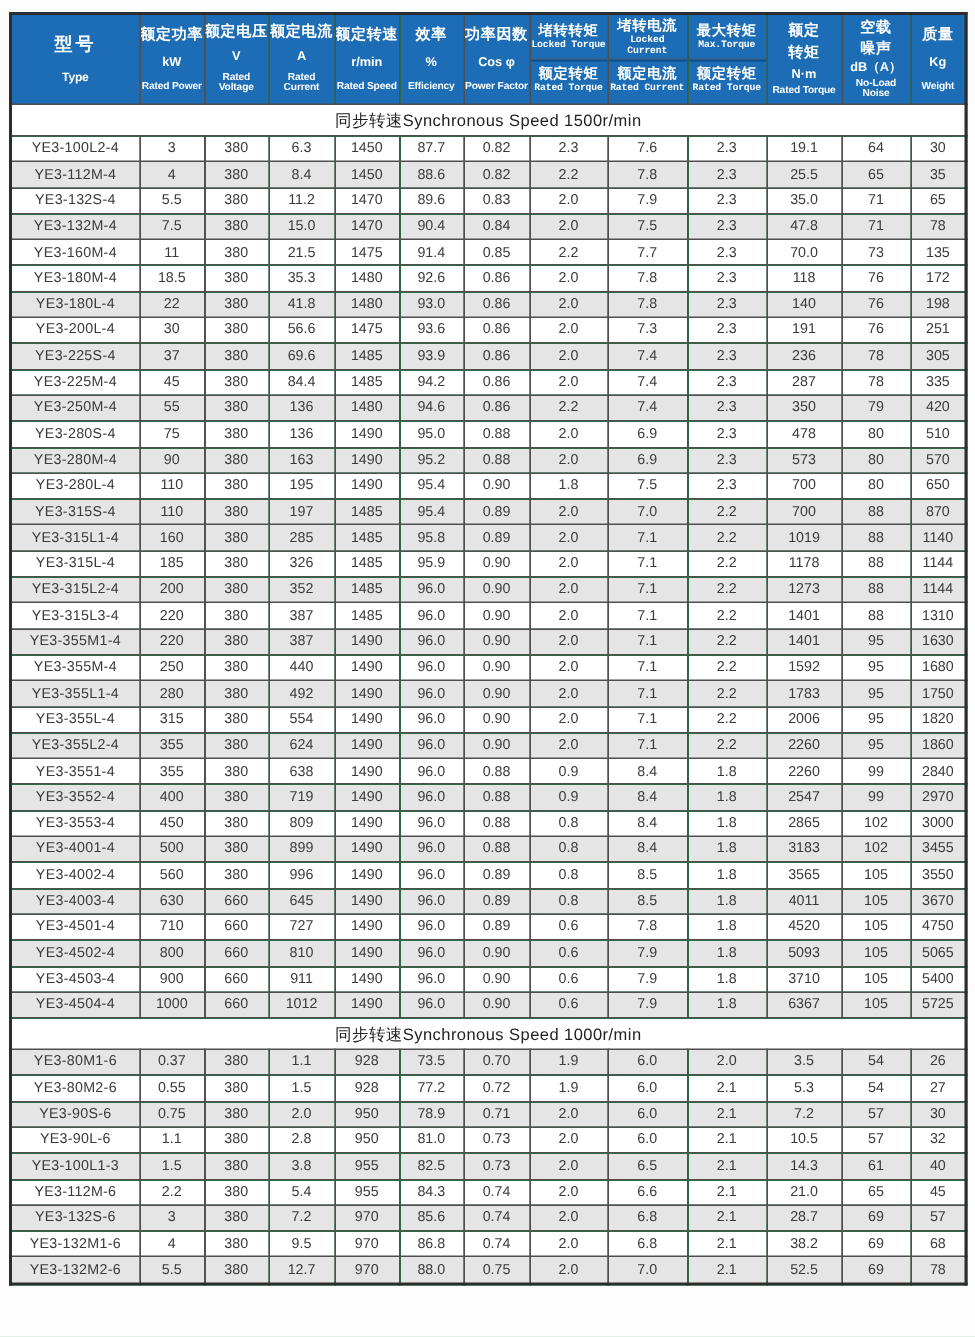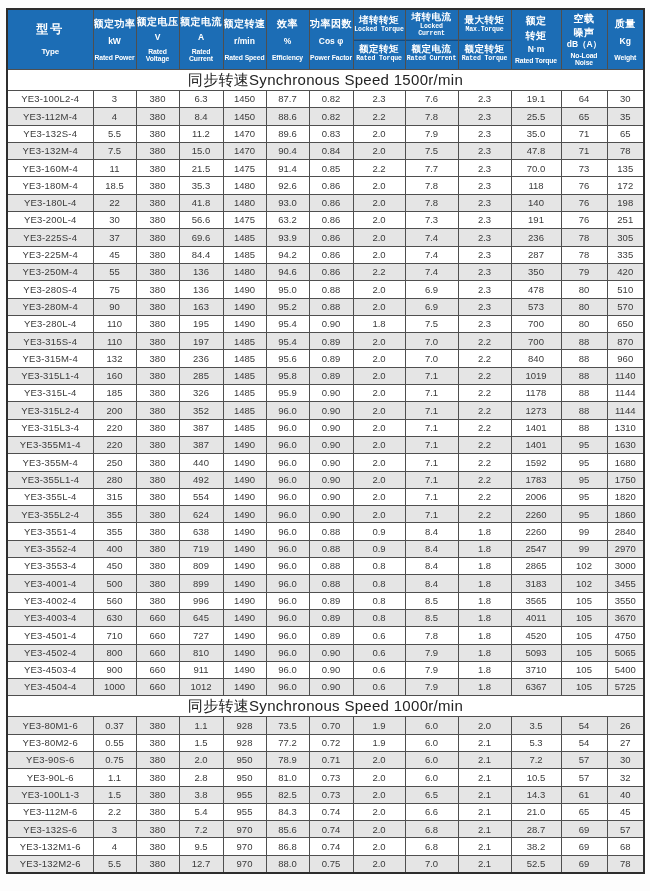--- a/index.html
+++ b/index.html
@@ -12,21 +12,21 @@
   .h-zh{font-size:10px;font-weight:bold;line-height:1.15;letter-spacing:0.5px;}
   .h-zh.big{font-size:12px;letter-spacing:2px;}
   .h-mid{font-size:8.5px;line-height:1.1;}
   .h-en{font-size:6.8px;line-height:1.05;letter-spacing:-0.1px;}
   .h-en.big{font-size:8px;}
   .split{display:flex;flex-direction:column;height:57px;}
   .half{flex:1;display:flex;flex-direction:column;justify-content:center;gap:1px;font-family:Liberation Mono, monospace;}
   .half.top{border-bottom:1px solid #355d85;box-shadow:0 1px 0 #0f4c86;}
   .s-zh{font-size:9.5px;font-weight:bold;line-height:1.1;letter-spacing:0.5px;}
   .s-en{font-size:6.5px;line-height:1;letter-spacing:-0.1px;}
-  td.section{height:20px;font-size:15px;color:#222;background:#fff;letter-spacing:0.3px;}
+  td.section{height:20px;font-size:11px;color:#222;background:#fff;letter-spacing:0.3px;}
   tbody td.dcell{height:16.3px;font-size:9.5px;color:#3a3a3a;line-height:1;background:#fff;}
   tbody tr.gray td.dcell{background:#e5e5e5;}
   td.type{letter-spacing:0.2px;}
 </style>
 </head>
 <body>
 
 <div class="page">
   <table class="spec">
     <colgroup>
@@ -263,21 +263,21 @@
           <td class="dcell">140</td>
           <td class="dcell">76</td>
           <td class="dcell">198</td>
         </tr>
         <tr>
           <td class="dcell type">YE3-200L-4</td>
           <td class="dcell">30</td>
           <td class="dcell">380</td>
           <td class="dcell">56.6</td>
           <td class="dcell">1475</td>
-          <td class="dcell">63.2</td>
+          <td class="dcell">93.6</td>
           <td class="dcell">0.86</td>
           <td class="dcell">2.0</td>
           <td class="dcell">7.3</td>
           <td class="dcell">2.3</td>
           <td class="dcell">191</td>
           <td class="dcell">76</td>
           <td class="dcell">251</td>
         </tr>
         <tr class="gray">
           <td class="dcell type">YE3-225S-4</td>
@@ -376,35 +376,20 @@
           <td class="dcell">197</td>
           <td class="dcell">1485</td>
           <td class="dcell">95.4</td>
           <td class="dcell">0.89</td>
           <td class="dcell">2.0</td>
           <td class="dcell">7.0</td>
           <td class="dcell">2.2</td>
           <td class="dcell">700</td>
           <td class="dcell">88</td>
           <td class="dcell">870</td>
-        </tr>
-        <tr>
-          <td class="dcell type">YE3-315M-4</td>
-          <td class="dcell">132</td>
-          <td class="dcell">380</td>
-          <td class="dcell">236</td>
-          <td class="dcell">1485</td>
-          <td class="dcell">95.6</td>
-          <td class="dcell">0.89</td>
-          <td class="dcell">2.0</td>
-          <td class="dcell">7.0</td>
-          <td class="dcell">2.2</td>
-          <td class="dcell">840</td>
-          <td class="dcell">88</td>
-          <td class="dcell">960</td>
         </tr>
         <tr class="gray">
           <td class="dcell type">YE3-315L1-4</td>
           <td class="dcell">160</td>
           <td class="dcell">380</td>
           <td class="dcell">285</td>
           <td class="dcell">1485</td>
           <td class="dcell">95.8</td>
           <td class="dcell">0.89</td>
           <td class="dcell">2.0</td>

